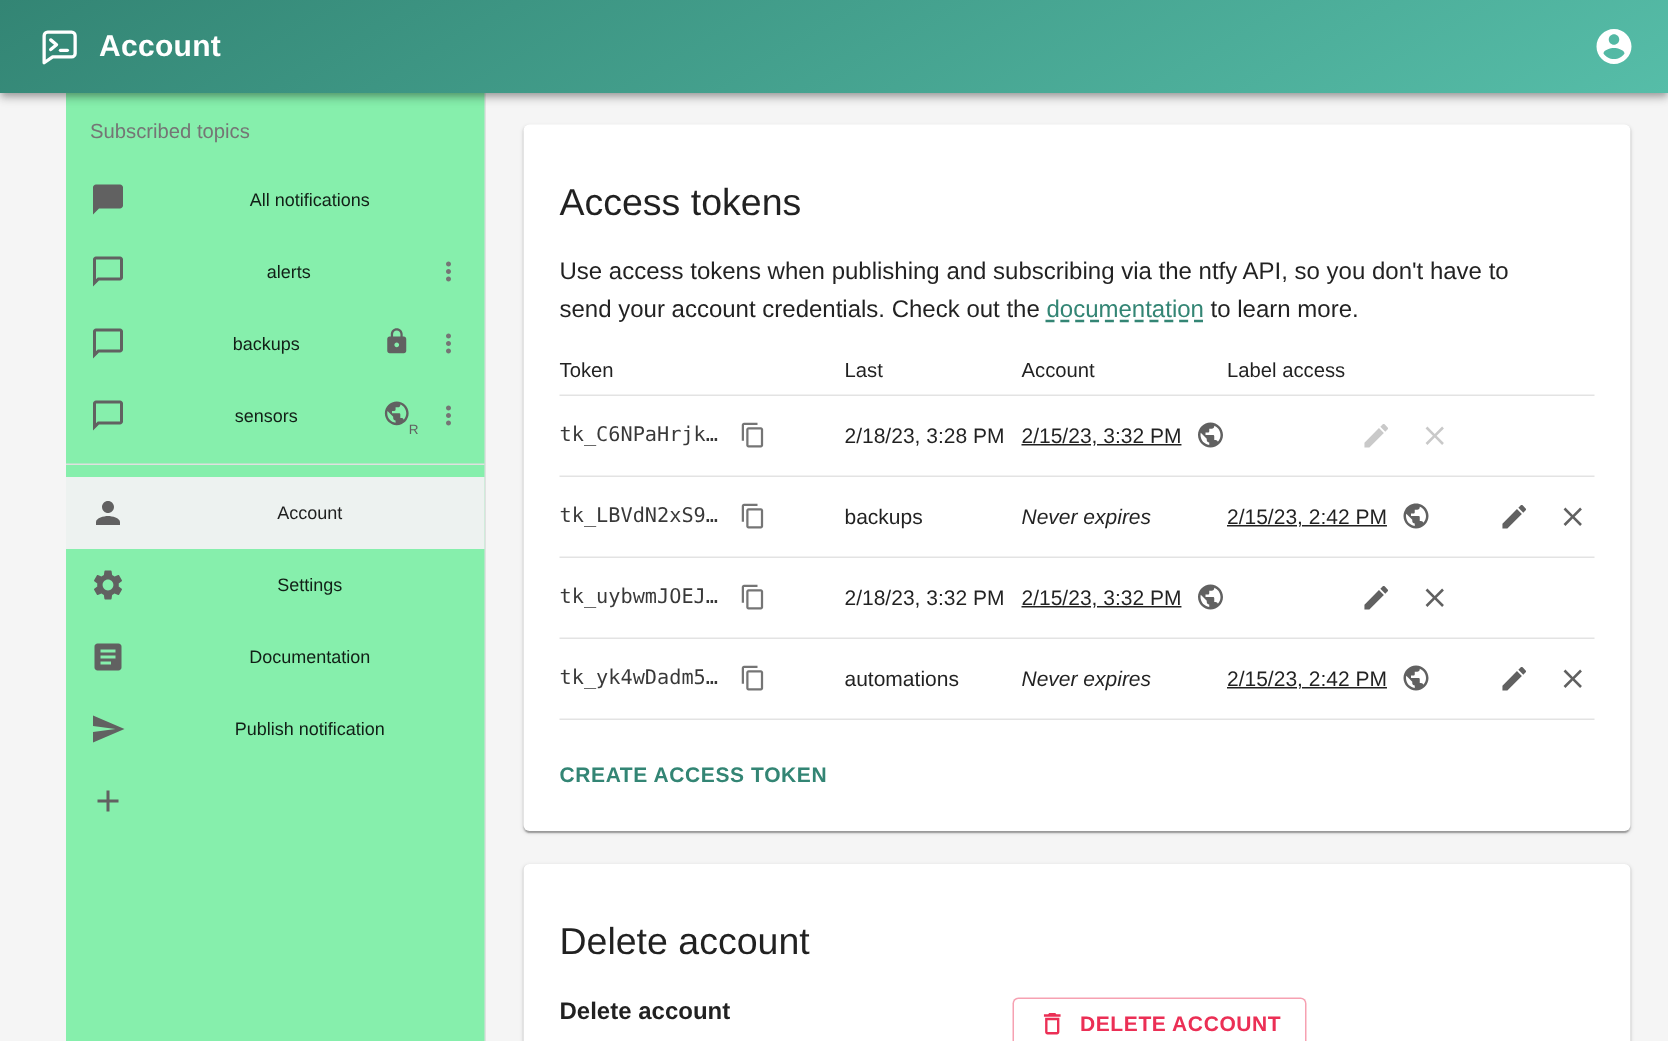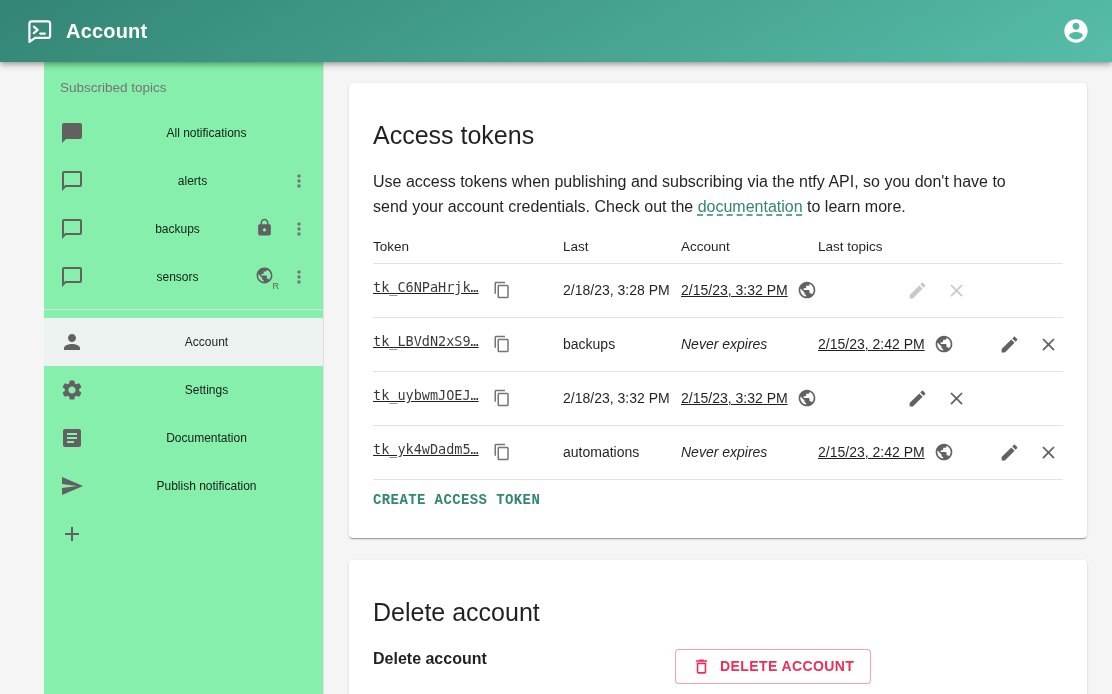--- a/index.html
+++ b/index.html
@@ -48,39 +48,39 @@
   .card p{font-size:16px;line-height:1.55;margin:0 0 6px 0;max-width:664px;}
   a.doc-link{color:var(--accent,#338574);text-decoration:underline dashed;text-underline-offset:3px;cursor:pointer;}
   
   .ttable{margin-top:10px;}
   .trow,.thead{
     display:grid;grid-template-columns:190px 118px 137px 1fr 92px;
     align-items:center;border-bottom:1px solid #e3e3e3;
   }
   .thead{font-size:13.5px;font-weight:400;padding:9px 0;color:rgba(0,0,0,.87);}
   .trow{padding:8px 0;min-height:37px;font-size:14px;}
-  .cell-token{display:flex;text-decoration:underline;}
+  .cell-token{display:flex;align-items:center;}
   .token-text{font-family:"DejaVu Sans Mono","Liberation Mono",monospace;font-size:13.5px;color:rgba(0,0,0,.78);}
   .icon-btn{background:none;border:none;padding:2px;cursor:pointer;display:inline-flex;border-radius:50%;}
   .icon-btn svg{display:block;}
   .copy-btn{margin-left:12px;}
   .copy-btn svg{width:18px;height:18px;fill:#757575;}
   .cell-label span{display:inline-block;max-width:82px;line-height:1.45;}
   .italic{font-style:italic;}
   .cell-last{display:flex;align-items:center;text-decoration:underline;}
   .globe{margin-left:9px;display:inline-flex;}
   .globe svg{width:20px;height:20px;fill:#616161;}
   .cell-actions{display:flex;justify-content:flex-end;gap:14px;padding-right:2px;}
   .act svg{width:21px;height:21px;fill:#616161;}
   .act.disabled{cursor:default;}
   .act.disabled svg{fill:#c9c9c9;}
   .text-btn{
-    background:none;border:none;cursor:pointer;margin-top:6px;padding:6px 8px 6px 0;
+    background:none;border:none;cursor:pointer;margin-top:22px;padding:6px 8px 6px 0;
     color:var(--accent,#338574);font-size:14px;font-weight:700;letter-spacing:.4px;
-    font-family:Liberation Mono, monospace;display:block;
+    font-family:Liberation Sans, sans-serif;display:block;
   }
   
   .pref-row{display:flex;align-items:flex-start;margin-top:4px;}
   .pref-text{flex:0 0 302px;}
   .pref-title{font-size:15px;font-weight:700;margin:0 0 6px 0;}
   .danger-btn{
     display:inline-flex;align-items:center;gap:9px;cursor:pointer;
     background:#fff;border:1px solid rgba(235,47,85,.45);border-radius:4px;
     color:var(--error,#eb2f55);font-size:14px;font-weight:700;letter-spacing:.4px;
     padding:7px 16px;font-family:inherit;margin-top:2px;
@@ -219,21 +219,21 @@
 
     <section class="card">
       <h2>Access tokens</h2>
       <p><span>Use access tokens when publishing and subscribing via the ntfy API, so you don't have to send your account credentials. Check out the </span><a class="doc-link">documentation</a><span> to learn more.</span></p>
 
       <div class="ttable">
         <div class="thead">
           <div>Token</div>
           <div>Last</div>
           <div>Account</div>
-          <div>Last topics</div>
+          <div>Label access</div>
           <div></div>
         </div>
         <div id="token-rows">
             <div class="trow">
               <div class="cell-token">
                 <span class="token-text">tk_C6NPaHrjk…</span>
                 <button class="icon-btn copy-btn">
                   <svg viewBox="0 0 24 24">
                     <path d="M16 1H4c-1.1 0-2 .9-2 2v14h2V3h12V1zm3 4H8c-1.1 0-2 .9-2 2v14c0 1.1.9 2 2 2h11c1.1 0 2-.9 2-2V7c0-1.1-.9-2-2-2zm0 16H8V7h11v14z"></path>
                   </svg>

